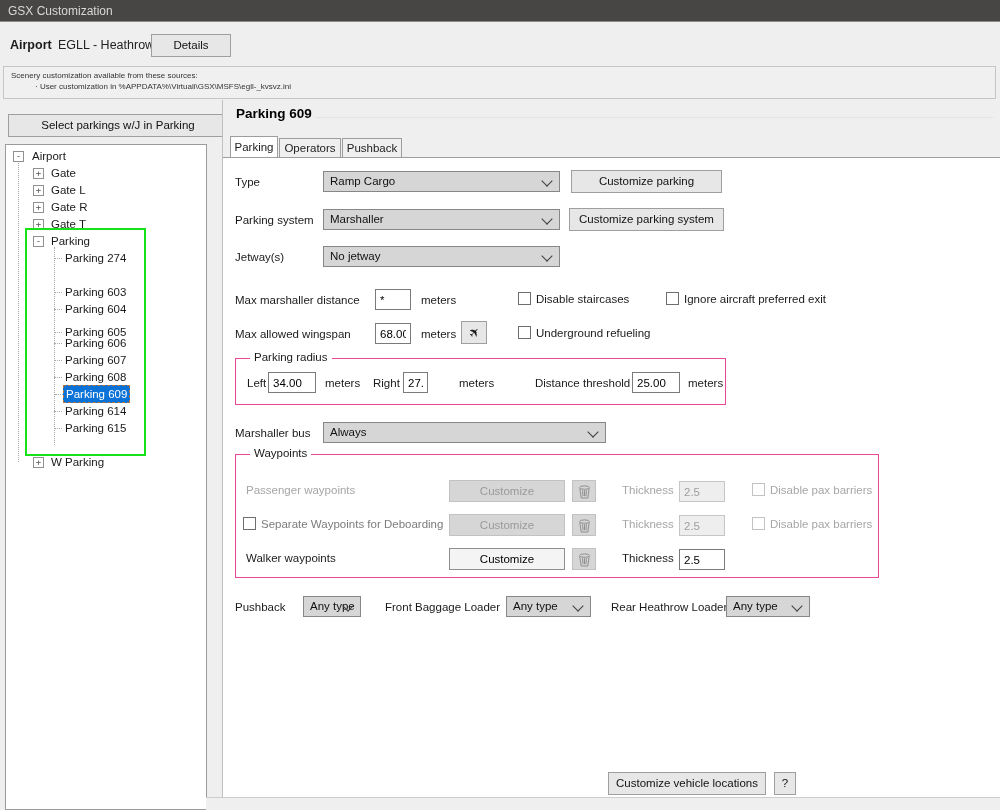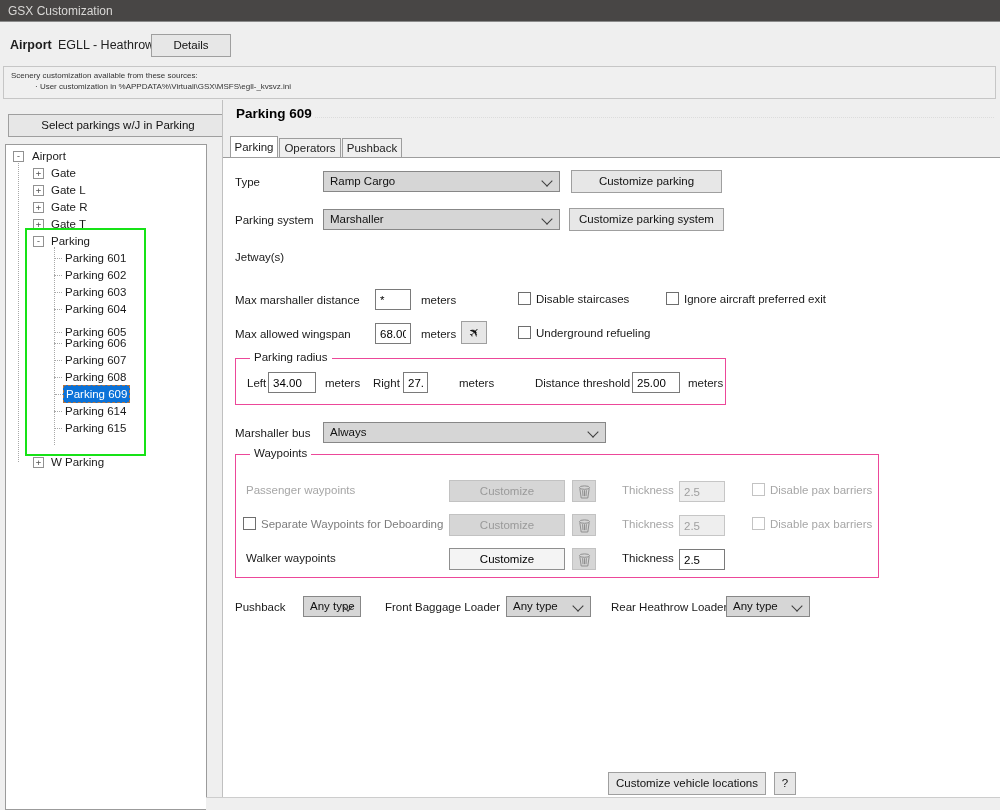--- a/index.html
+++ b/index.html
@@ -98,24 +98,21 @@
   <div class="trow" style="top:71px">
     <span class="expander" style="left:27px">+</span>
     <span class="tlabel" style="left:43px">Gate T</span>
   </div>
   <div class="trow" style="top:88px">
     <span class="expander" style="left:27px">-</span>
     <span class="tlabel" style="left:43px">Parking</span>
   </div>
 
   <div class="trow" style="top:105px">
-      <span class="tlabel leaf" style="left:57px">Parking 601</span>
-    </div>
-  <div class="trow" style="top:122px">
-      <span class="tlabel leaf" style="left:57px">Parking 602</span>
+      <span class="tlabel leaf" style="left:57px">Parking 274</span>
     </div>
   <div class="trow" style="top:139px">
       <span class="tlabel leaf" style="left:57px">Parking 603</span>
     </div>
   <div class="trow" style="top:156px">
       <span class="tlabel leaf" style="left:57px">Parking 604</span>
     </div>
   <div class="trow" style="top:179px">
       <span class="tlabel leaf" style="left:57px">Parking 605</span>
     </div>
@@ -164,20 +161,24 @@
     <div class="btn" style="left:348px;top:12px;width:151px;height:23px;line-height:21px">Customize parking</div>
 
     <div class="flabel" style="left:12px;top:56px">Parking system</div>
     <div class="combo" style="left:100px;top:51px;width:237px">
       <span>Marshaller</span>
       <span class="chev"></span>
     </div>
     <div class="btn" style="left:346px;top:50px;width:155px;height:23px;line-height:21px">Customize parking system</div>
 
     <div class="flabel" style="left:12px;top:93px">Jetway(s)</div>
+    <div class="combo" style="left:100px;top:88px;width:237px">
+      <span>No jetway</span>
+      <span class="chev"></span>
+    </div>
 
     <div class="flabel" style="left:12px;top:136px">Max marshaller distance</div>
     <input class="tinput" style="left: 152px; top: 131px; width: 36px;" value="*">
     <div class="flabel" style="left:198px;top:136px">meters</div>
     <span class="cbox" style="left:295px;top:134px"></span>
     <div class="flabel" style="left:313px;top:135px">Disable staircases</div>
     <span class="cbox" style="left:443px;top:134px"></span>
     <div class="flabel" style="left:461px;top:135px">Ignore aircraft preferred exit</div>
 
     <div class="flabel" style="left:12px;top:170px">Max allowed wingspan</div>

